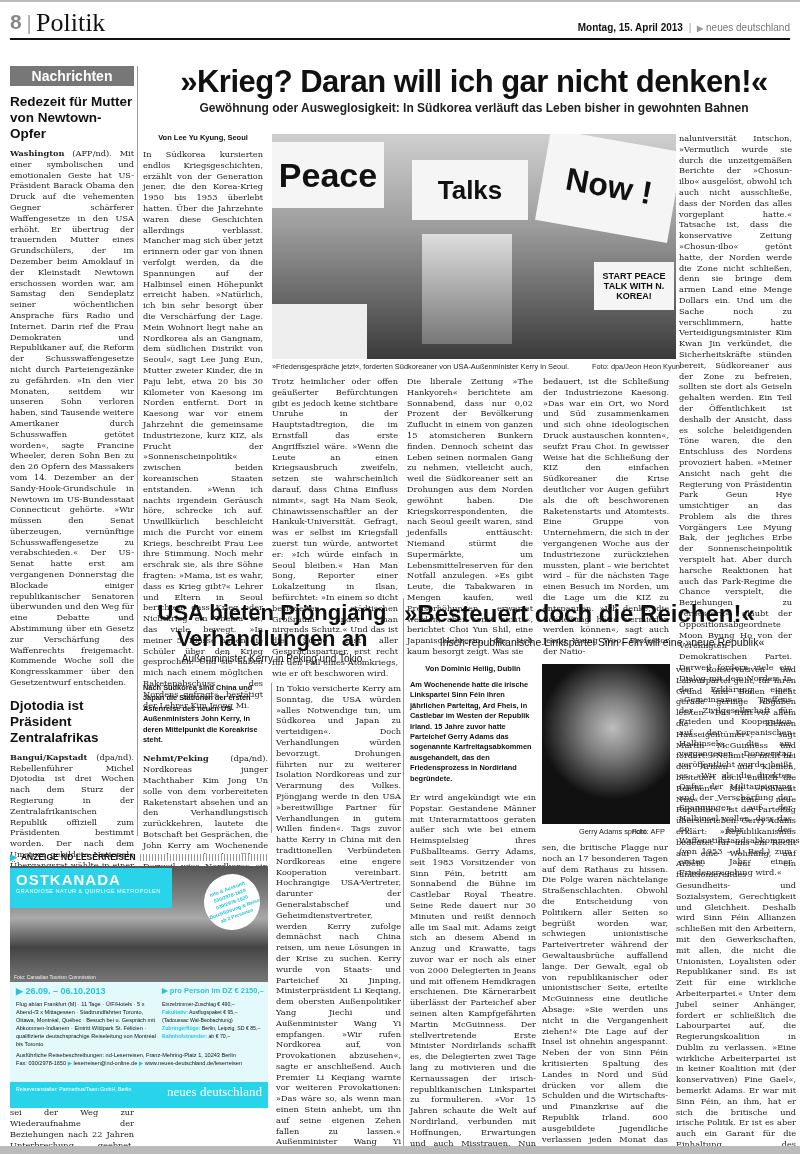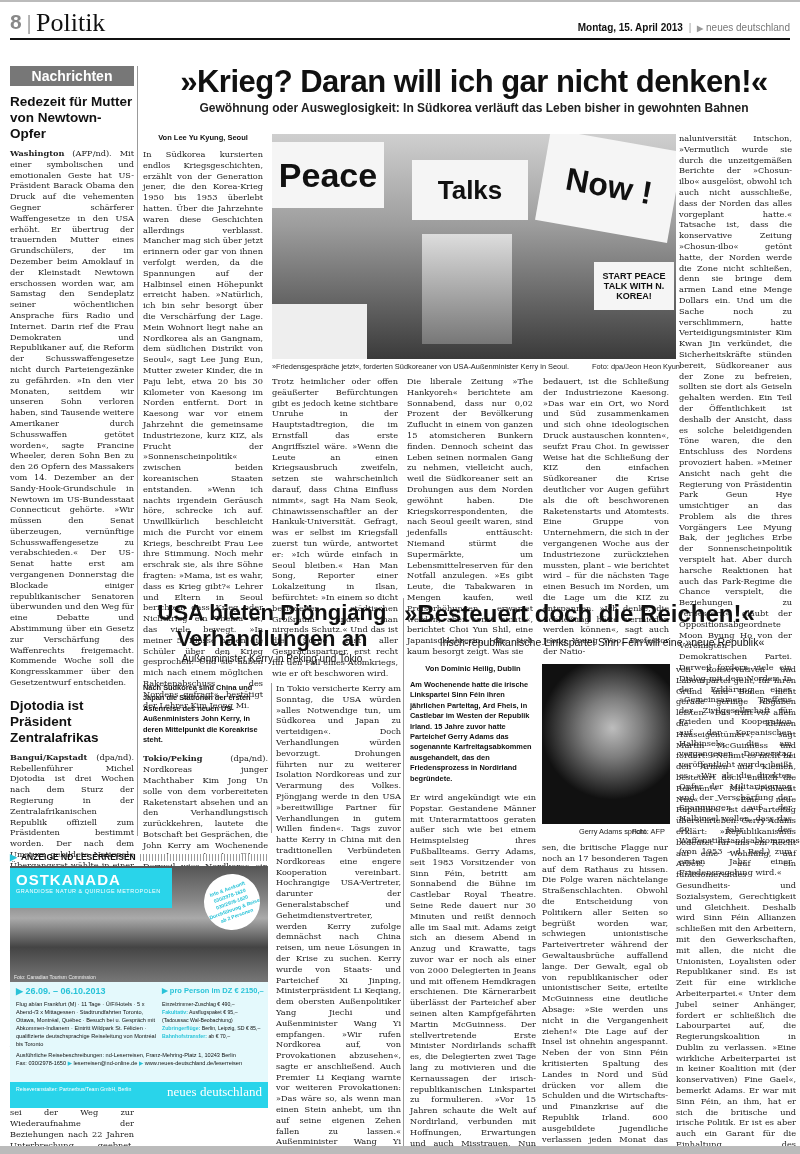--- a/index.html
+++ b/index.html
@@ -136,21 +136,21 @@
   <p class="body-text">Die liberale Zeitung »The Hankyoreh« berichtete am Sonnabend, dass nur 0,02 Prozent der Bevölkerung Zuflucht in einem von ganzen 15 atomsicheren Bunkern finden. Dennoch scheint das Leben seinen normalen Gang zu nehmen, vielleicht auch, weil die Südkoreaner seit an Drohungen aus dem Norden gewöhnt haben. Die Kriegskorrespondenten, die nach Seoul geeilt waren, sind jedenfalls enttäuscht: Niemand stürmt die Supermärkte, um Lebensmittelreserven für den Notfall anzulegen. »Es gibt Leute, die Tabakwaren in Mengen kaufen, weil Preiserhöhungen erwartet werden, aber sonst nichts«, berichtet Choi Yun Shil, eine Japanischlehrerin, die sich kaum besorgt zeigt. Was sie</p>
 </div>
 <div class="a1-bot-col" style="left:543px;">
   <p class="body-text">bedauert, ist die Schließung der Industriezone Kaesong. »Das war ein Ort, wo Nord und Süd zusammenkamen und sich ohne ideologischen Druck austauschen konnten«, seufzt Frau Choi. In gewisser Weise hat die Schließung der KIZ den einfachen Südkoreaner die Krise deutlicher vor Augen geführt als die oft beschworenen Raketenstarts und Atomtests. Eine Gruppe von Unternehmern, die sich in der vergangenen Woche aus der Industriezone zurückziehen mussten, plant – wie berichtet wird – für die nächsten Tage einen Besuch im Norden, um die Lage um die KIZ zu entspannen. »Ich denke, die Schließung hätte vermieden werden können«, sagt auch Jeong Young Woo, Professor der Natio-</p>
 </div>
 
 <h2 class="h-usa">USA bieten Pjöngjang Verhandlungen an</h2>
 <div class="sub-usa">Außenminister Kerry in Peking und Tokio</div>
 <div class="usa-col1">
   <p class="lead">Nach Südkorea sind China und Japan die Stationen der ersten Asienreise des neuen US-Außenministers John Kerry, in deren Mittelpunkt die Koreakrise steht.</p>
-  <p class="body-text"><b>Tokio/Peking</b><span> (dpa/nd). Nordkoreas junger Machthaber Kim Jong Un solle von dem vorbereiteten Raketenstart absehen und an den Verhandlungstisch zurückkehren, lautete die Botschaft bei Gesprächen, die John Kerry am Wochenende in Peking und Tokio führte. Derweil wies Nordkorea ein Gesprächsangebot Südkoreas als »hinterhältiges Komplott« zurück.</span></p>
+  <p class="body-text"><b>Nehmt/Peking</b><span> (dpa/nd). Nordkoreas junger Machthaber Kim Jong Un solle von dem vorbereiteten Raketenstart absehen und an den Verhandlungstisch zurückkehren, lautete die Botschaft bei Gesprächen, die John Kerry am Wochenende in Peking und Tokio führte. Derweil wies Nordkorea ein Gesprächsangebot Südkoreas als »hinterhältiges Komplott« zurück.</span></p>
 </div>
 <div class="vdiv" style="left:271px;top:683px;height:150px;"></div>
 <div class="usa-col2">
   <p class="body-text">In Tokio versicherte Kerry am Sonntag, die USA würden »alles Notwendige tun, um Südkorea und Japan zu verteidigen«. Doch Verhandlungen würden bevorzugt. Drohungen führten nur zu weiterer Isolation Nordkoreas und zur Verarmung des Volkes. Pjöngjang werde in den USA »bereitwillige Partner für Verhandlungen in gutem Willen finden«. Tags zuvor hatte Kerry in China mit den traditionellen Verbündeten Nordkoreas eine engere Kooperation vereinbart. Hochrangige USA-Vertreter, darunter der Generalstabschef und Geheimdienstvertreter, werden Kerry zufolge demnächst nach China reisen, um neue Lösungen in der Krise zu suchen. Kerry wurde von Staats- und Parteichef Xi Jinping, Ministerpräsident Li Keqiang, dem obersten Außenpolitiker Yang Jiechi und Außenminister Wang Yi empfangen. »Wir rufen Nordkorea auf, von Provokationen abzusehen«, sagte er anschließend. Auch Premier Li Keqiang warnte vor weiteren Provokationen: »Das wäre so, als wenn man einen Stein anhebt, um ihn auf seine eigenen Zehen fallen zu lassen.« Außenminister Wang Yi sagte: »Was immer auch geschieht, China bleibt bei seiner Forderung nach Denuklearisierung, Frieden auf der Halbinsel und Lösung des Problems durch Dialog.« Die amtliche Nachrichtenagentur Xinhua machte indes auch die USA für die Koreakrise mitverantwortlich. »Während die USA Nordkorea eine rücksichtslose Provokation und das Ignorieren internationaler Warnungen vorwerfen, fachte Washington selbst die Flammen an, hieß es in einem Kommentar. Aufrüstung und Manöver in der Region seien »eine dramatische Darstellung präventiver Mache der USA.</p>
 </div>
 <div class="vdiv" style="left:403px;top:598px;height:548px;"></div>
 
 <h2 class="h-reich">»Besteuert doch die Reichen!«</h2>
 <div class="sub-reich">Irisch-republikanische Linkspartei Sinn Féin will eine »neue Republik«</div>
 <div class="reich-col1">

